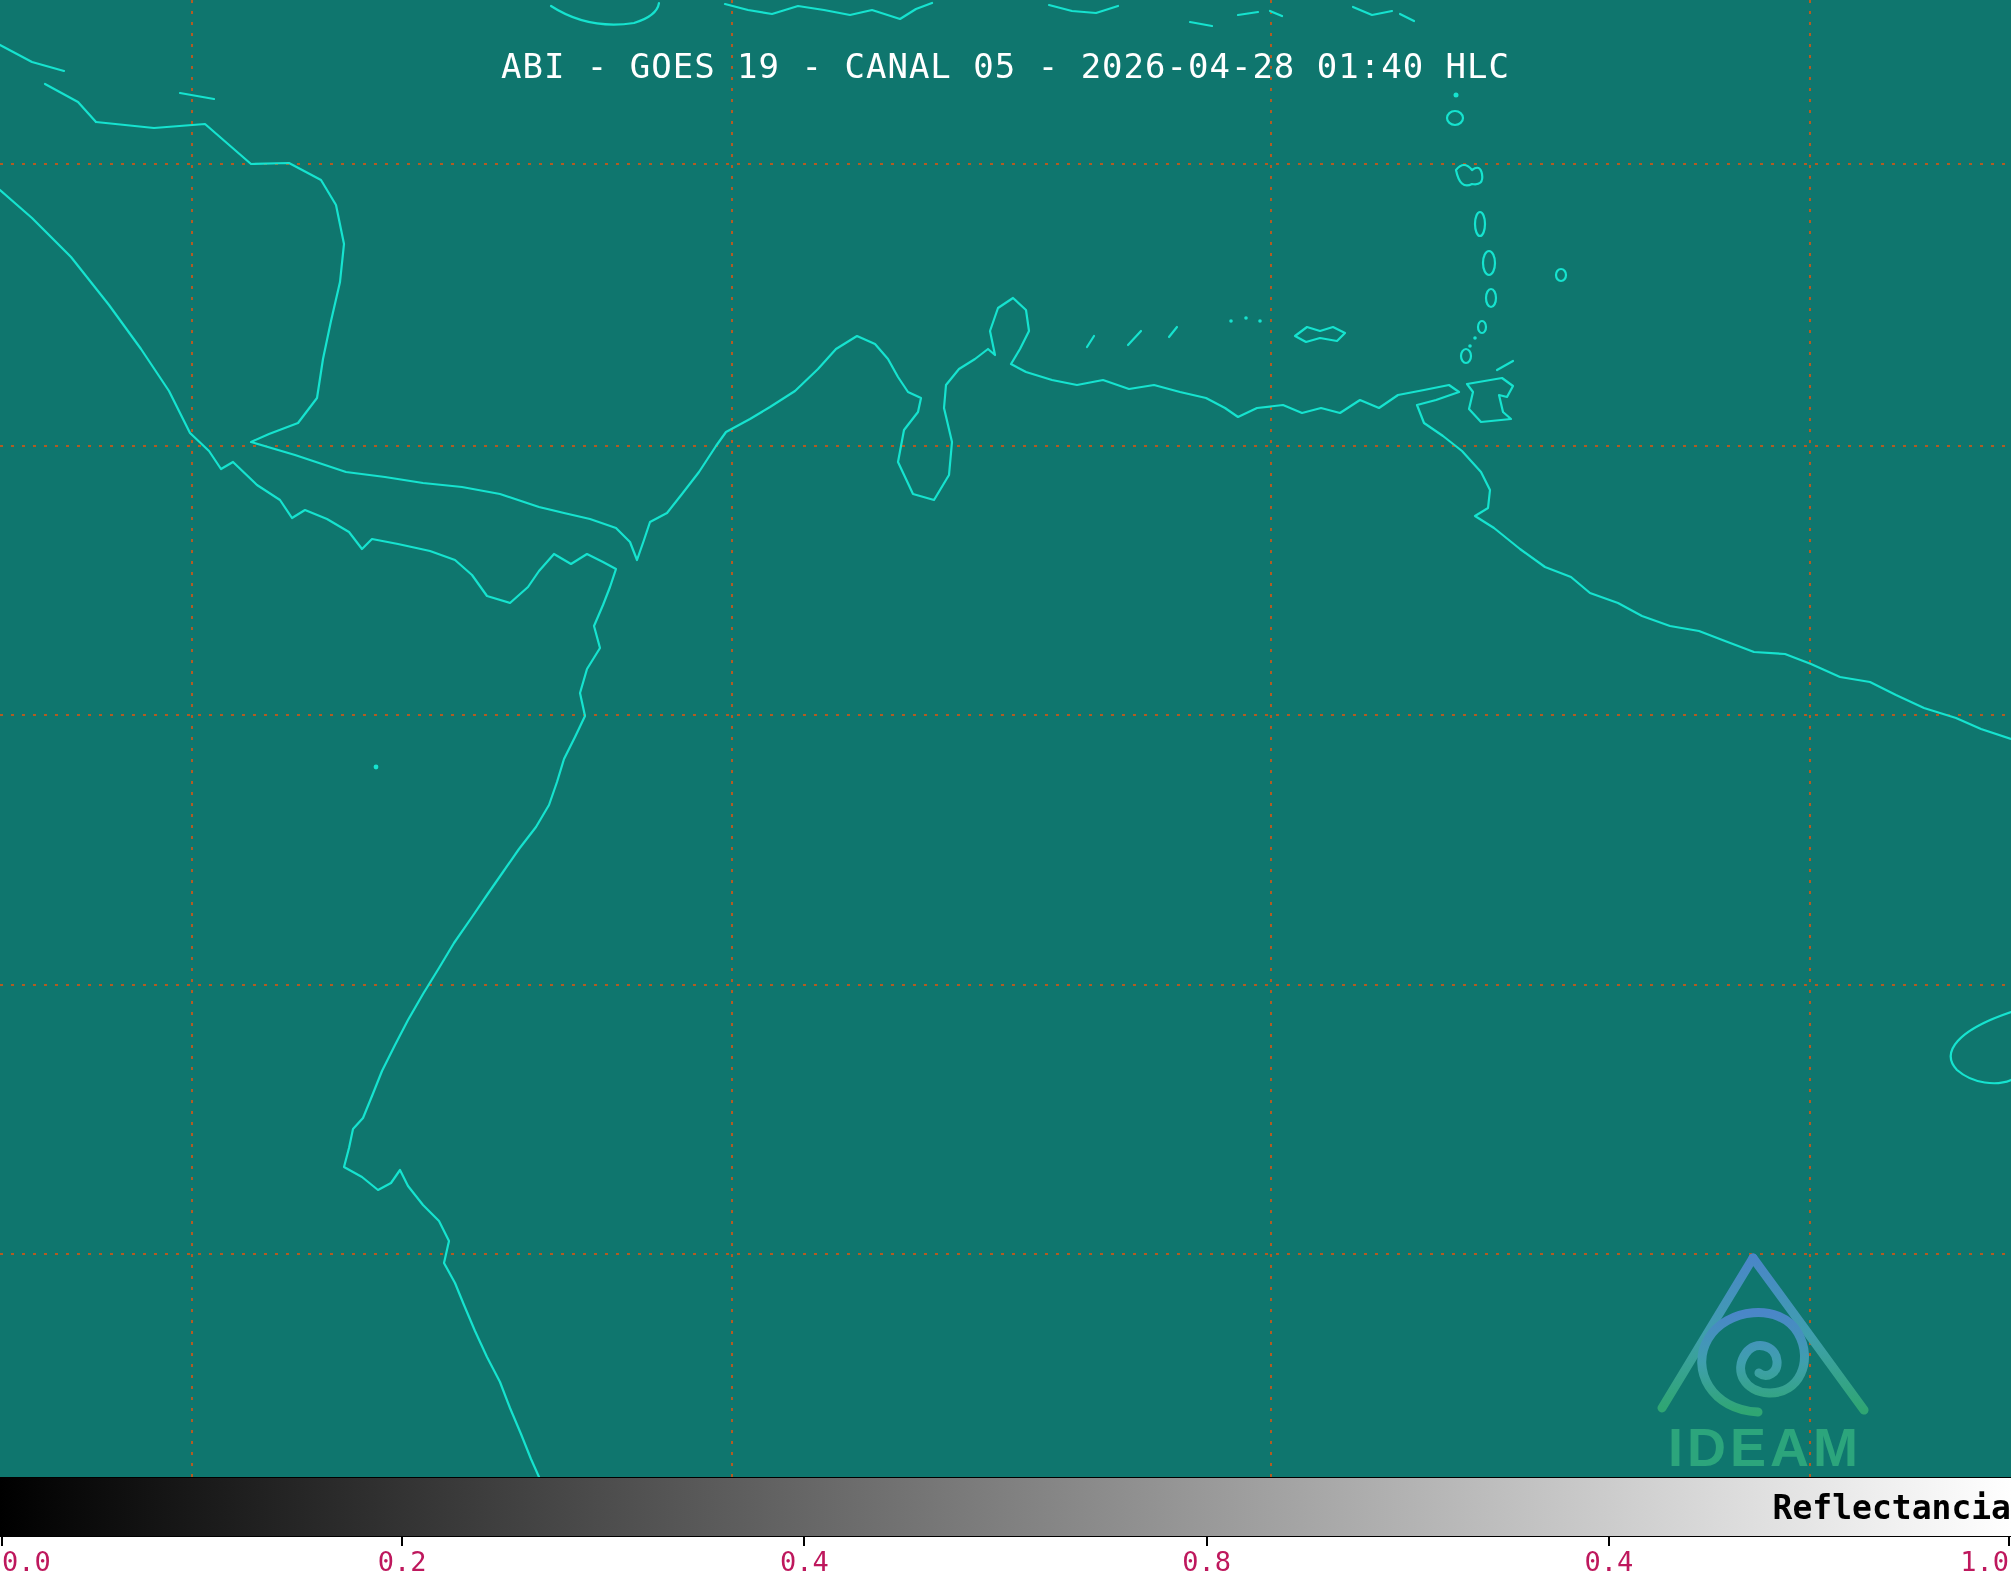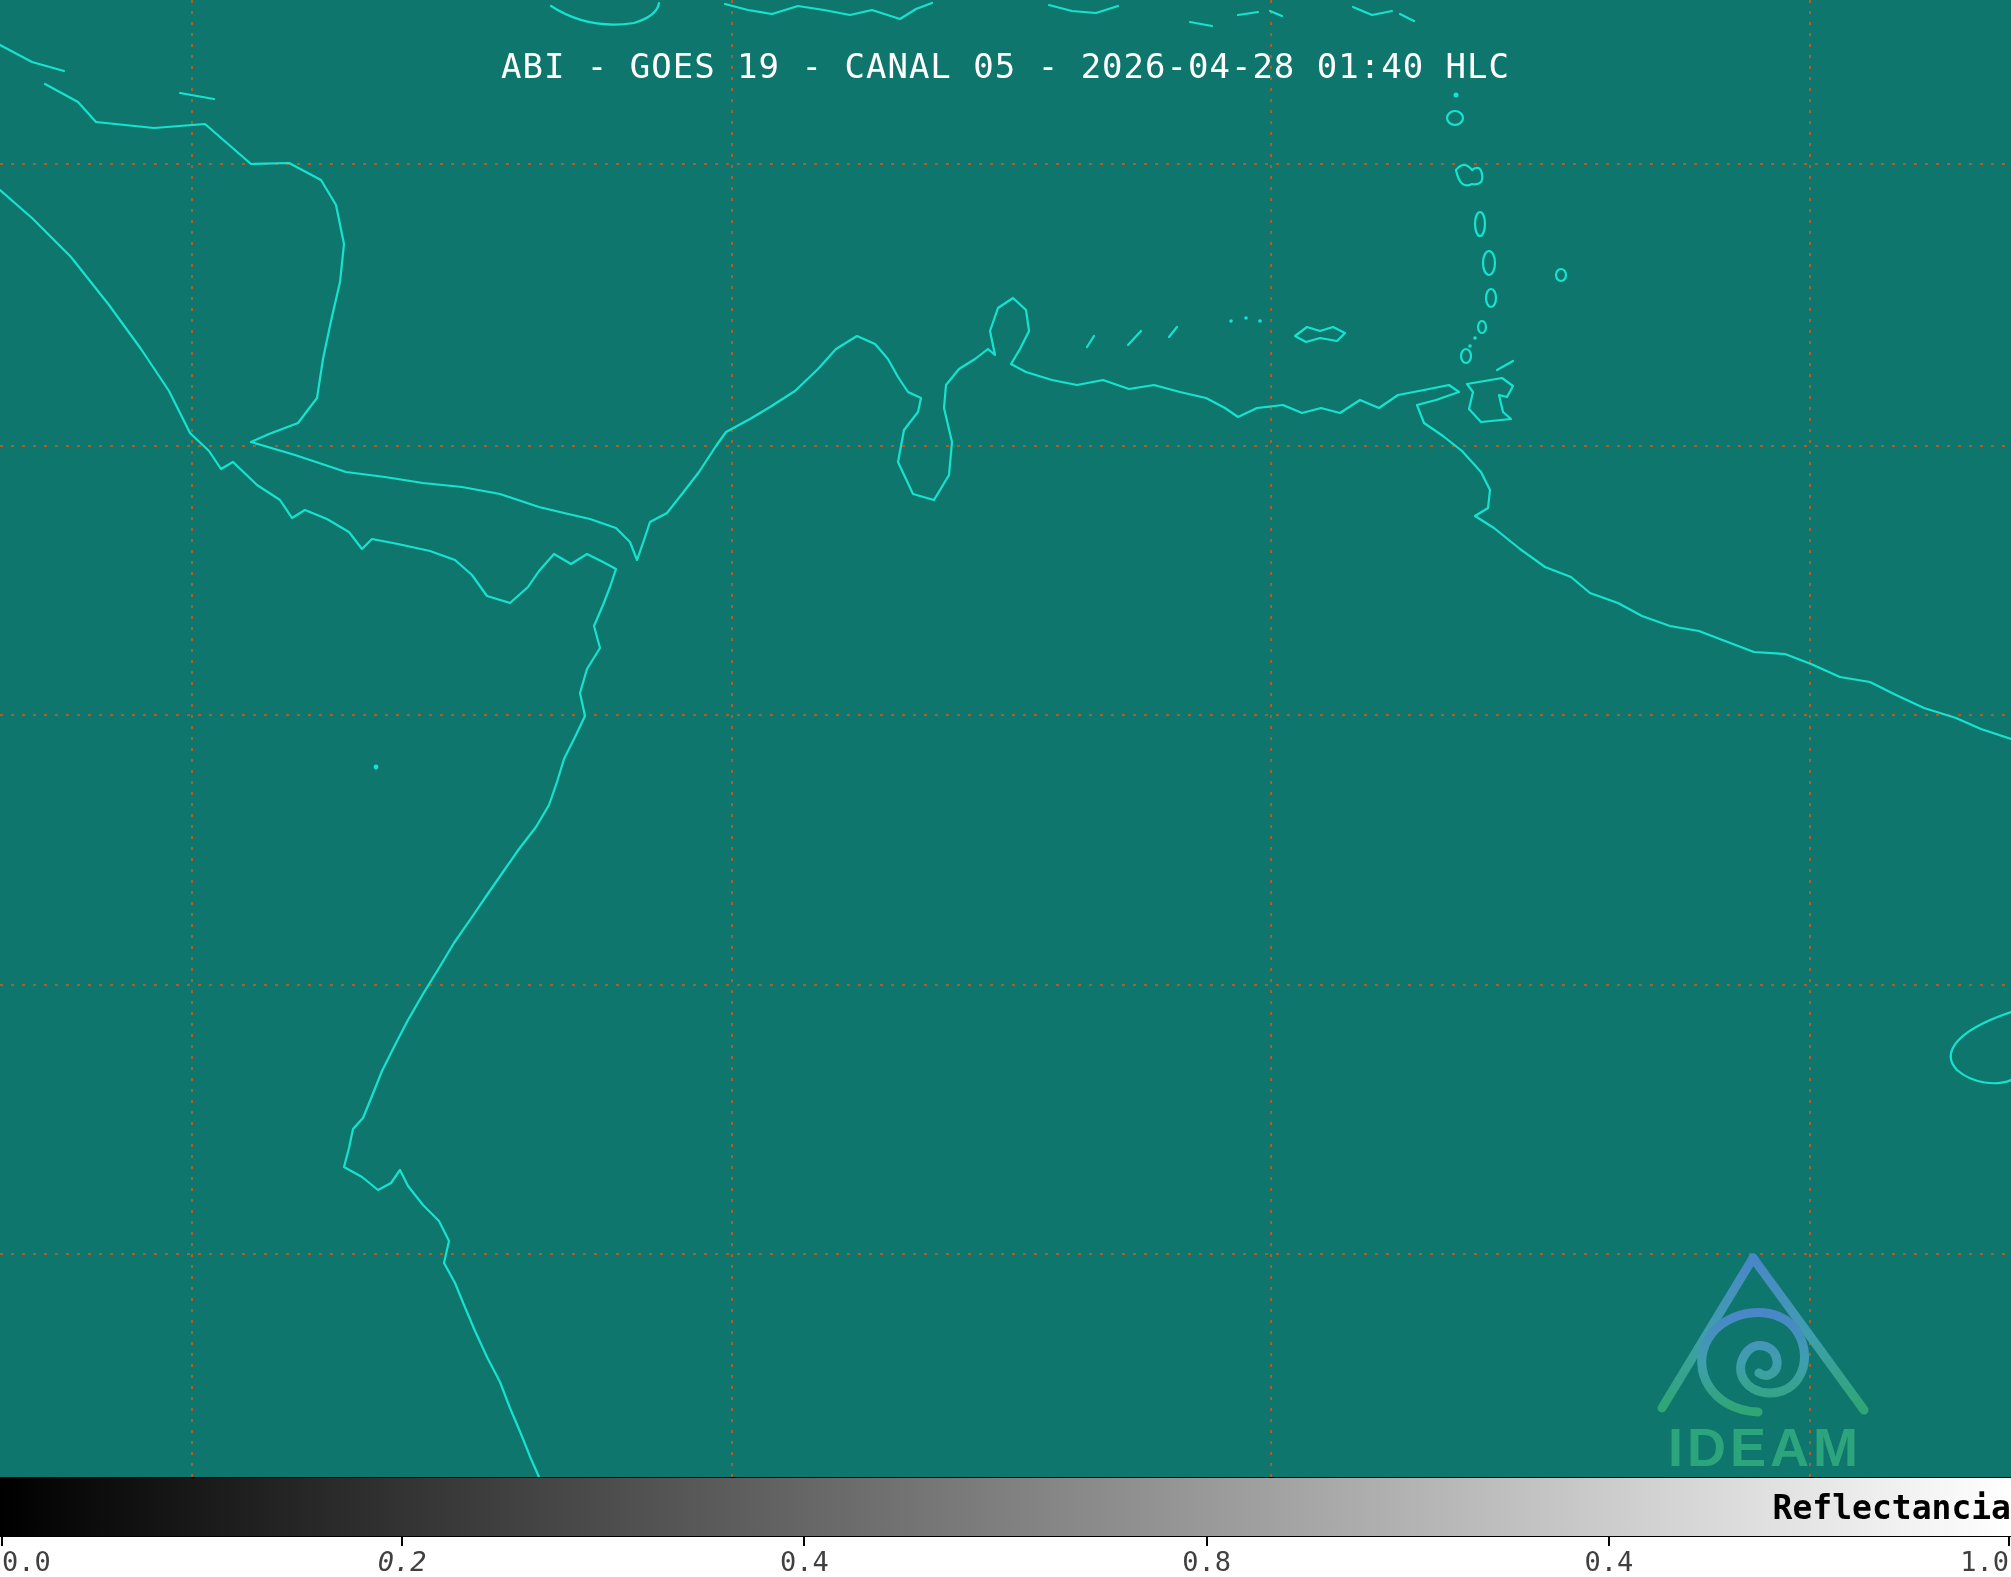--- a/index.html
+++ b/index.html
@@ -22,22 +22,22 @@
     position:absolute;left:0;top:1477px;width:2011px;height:60px;box-sizing:border-box;
     background:linear-gradient(to right,#000000,#ffffff);
     border-top:1px solid #000;border-bottom:1px solid #000;
     display:flex;align-items:center;justify-content:flex-end;
   }
   .cb-label{font-size:33px;font-weight:bold;color:#000;}
   .cb-ticks{position:absolute;left:0;top:1537px;width:2011px;height:40px;background:#fff;}
   .tickmark{position:absolute;top:0;width:2px;height:9px;background:#000;}
   .tm0{left:1px;} .tm1{left:calc(20% - 1px);} .tm2{left:calc(40% - 1px);}
   .tm3{left:calc(60% - 1px);} .tm4{left:calc(80% - 1px);} .tm5{right:1px;}
-  .ticklabel{position:absolute;top:9px;font-size:27px;color:#404040;}
-  .tl0{left:2px;} .tl1{left:20%;transform:translateX(-50%);font-style:italic;} .tl2{left:40%;transform:translateX(-50%);}
+  .ticklabel{position:absolute;top:9px;font-size:27px;color:#be185d;}
+  .tl0{left:2px;} .tl1{left:20%;transform:translateX(-50%);} .tl2{left:40%;transform:translateX(-50%);}
   .tl3{left:60%;transform:translateX(-50%);} .tl4{left:80%;transform:translateX(-50%);} .tl5{right:2px;}
 </style>
 </head>
 <body>
 
 <div class="map">
   <svg class="map-svg" viewBox="0 0 2011 1477">
 
     <g>
       <line class="grid" x1="192" y1="0" x2="192" y2="1477"></line>

